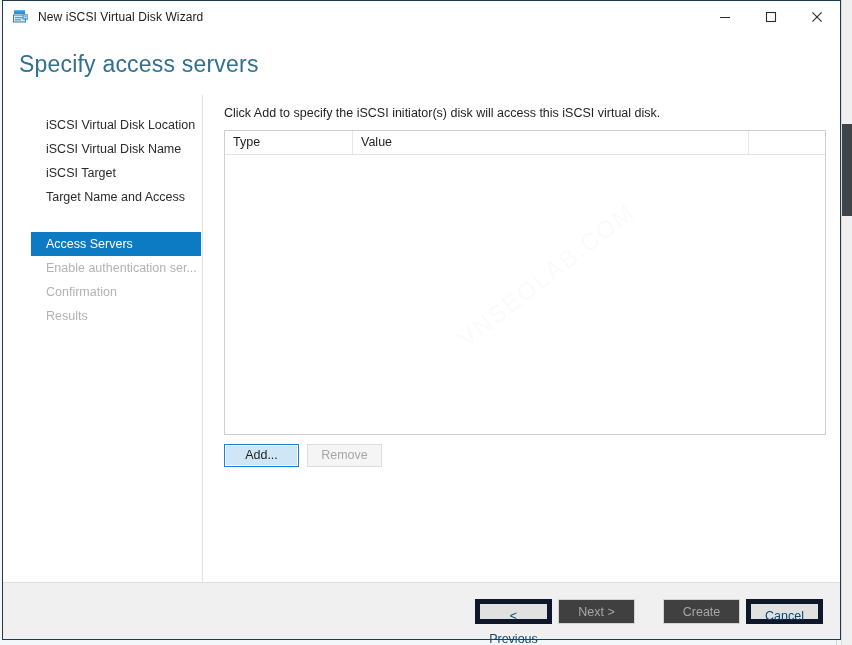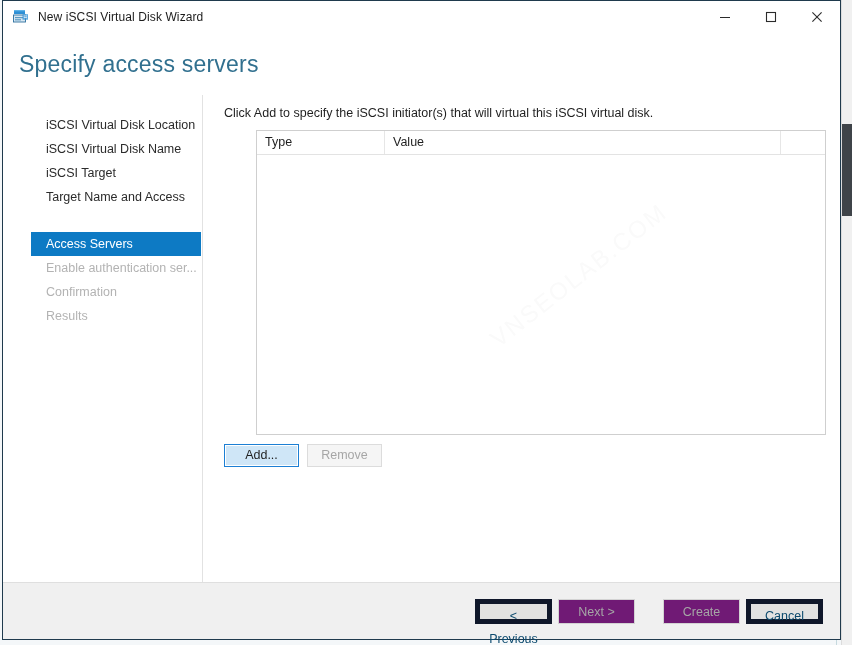--- a/index.html
+++ b/index.html
@@ -202,21 +202,20 @@
   }
 
   
   #list-view {
     border: 1px solid #cfcfcf;
     background: #ffffff;
     height: 305px;
     box-sizing: border-box;
     position: relative;
     overflow: hidden;
-    margin-left: 32px;
   }
   #list-header {
     display: flex;
     height: 23px;
     border-bottom: 1px solid #e3e3e3;
     background: #ffffff;
   }
   .col-head {
     font-size: 12.5px;
     color: #1f1f1f;
@@ -302,21 +301,21 @@
     line-height: 23px;
     text-align: center;
     background: #e1e1e1;
     border: 5px solid #0f172a;
     color: #0c4a6e;
     box-sizing: border-box;
     cursor: default;
     margin-left: 6px;
   }
   .nav-btn.disabled {
-    background: #701a75;
+    background: #404040;
     border: 1px solid #d3d3d3;
     color: #a6a6a6;
   }
   .nav-gap { width: 22px; }
 </style>
 </head>
 <body>
 
 <div id="bg-window">
   <div id="bg-line-a"></div>
@@ -373,21 +372,21 @@
       <div class="nav-item">iSCSI Virtual Disk Name</div>
       <div class="nav-item">iSCSI Target</div>
       <div class="nav-item">Target Name and Access</div>
       <div class="nav-item selected">Access Servers</div>
       <div class="nav-item disabled">Enable authentication ser...</div>
       <div class="nav-item disabled">Confirmation</div>
       <div class="nav-item disabled">Results</div>
     </nav>
 
     <section id="content">
-      <p id="instruction">Click Add to specify the iSCSI initiator(s) that will virtual this iSCSI virtual disk.</p>
+      <p id="instruction">Click Add to specify the iSCSI initiator(s) disk will access this iSCSI virtual disk.</p>
 
       <div id="list-view">
         <div id="list-header">
           <div class="col-head col-type">Type</div>
           <div class="col-head col-value">Value</div>
           <div class="col-head col-extra"></div>
         </div>
         <div id="list-body">
           <div id="watermark">VNSEOLAB.COM</div>
         </div>

